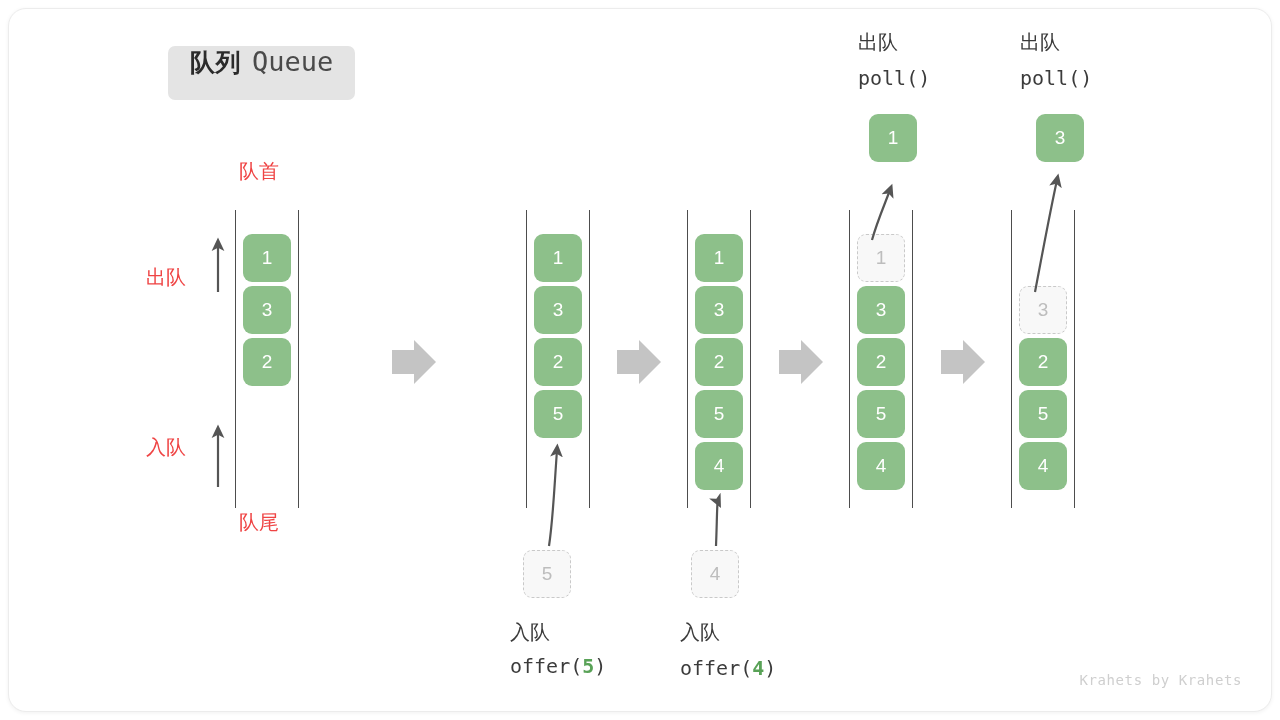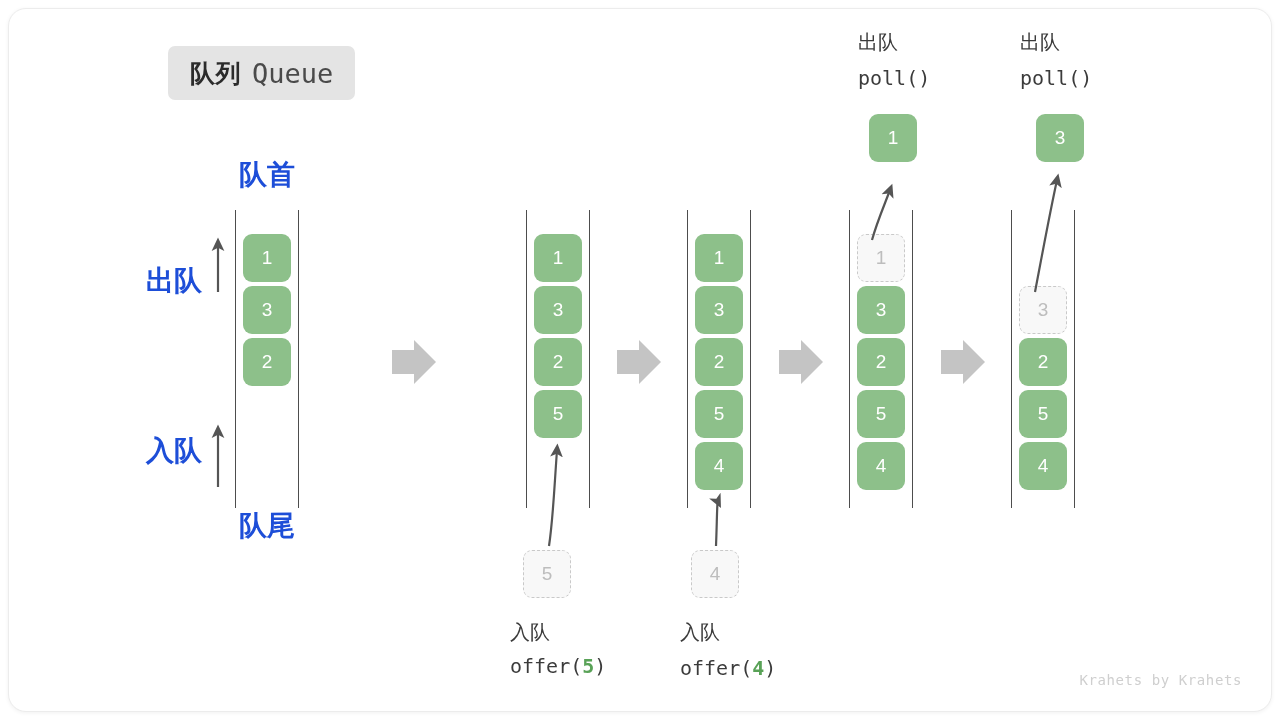--- a/index.html
+++ b/index.html
@@ -31,21 +31,20 @@
   
   .title-badge {
     position: absolute;
     left: 168px;
     top: 46px;
     height: 54px;
     padding: 0 22px;
     background: #e4e4e4;
     border-radius: 7px;
     display: flex;
-    align-items: center;
     gap: 11px;
     box-sizing: border-box;
   }
   .title-cn {
     font-size: 25px;
     font-weight: bold;
     color: #2b2b2b;
     letter-spacing: 0.5px;
   }
   .title-en {
@@ -54,23 +53,23 @@
     color: #4a4a4a;
   }
 
   
   .lbl {
     position: absolute;
     white-space: pre;
     line-height: 1.0;
   }
   .lbl-cn-bold {
-    font-size: 28px;
-    font-weight: bold;
-    color: #1d4ed8;
+    font-size: 20px;
+    font-weight: normal;
+    color: #ef4444;
   }
   .lbl-cn {
     font-size: 20px;
     color: #3b3b3b;
   }
   .lbl-mono {
     font-size: 20px;
     font-family: "DejaVu Sans Mono", "Liberation Mono", monospace;
     color: #3b3b3b;
   }

